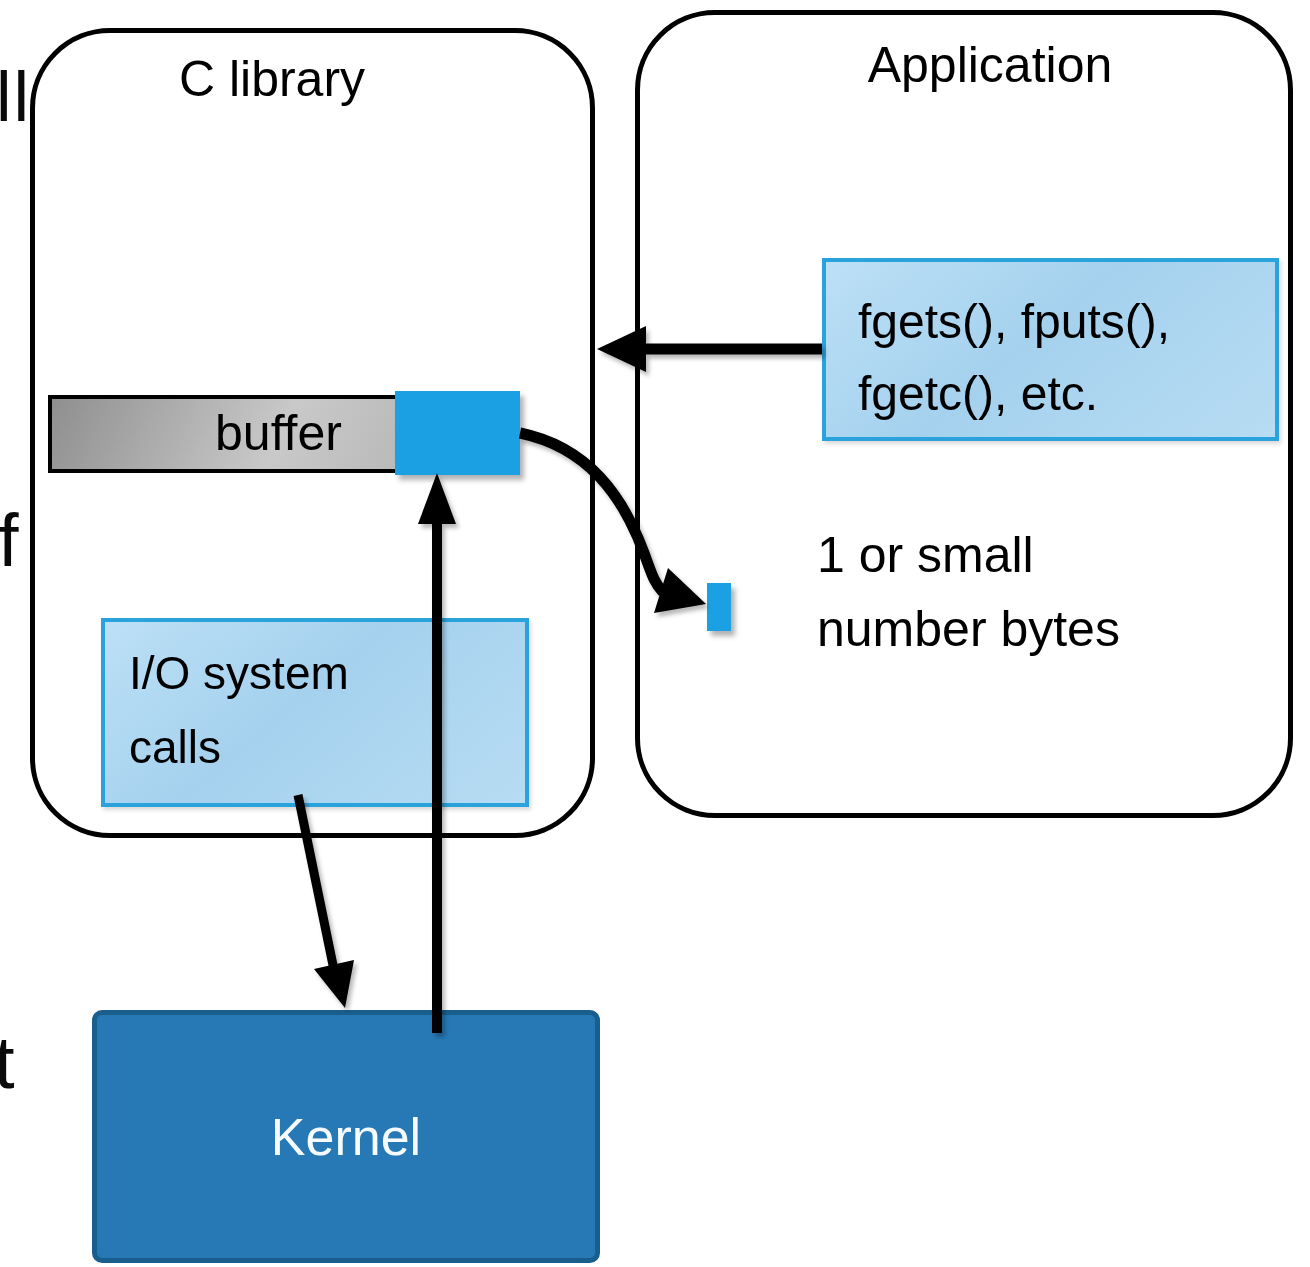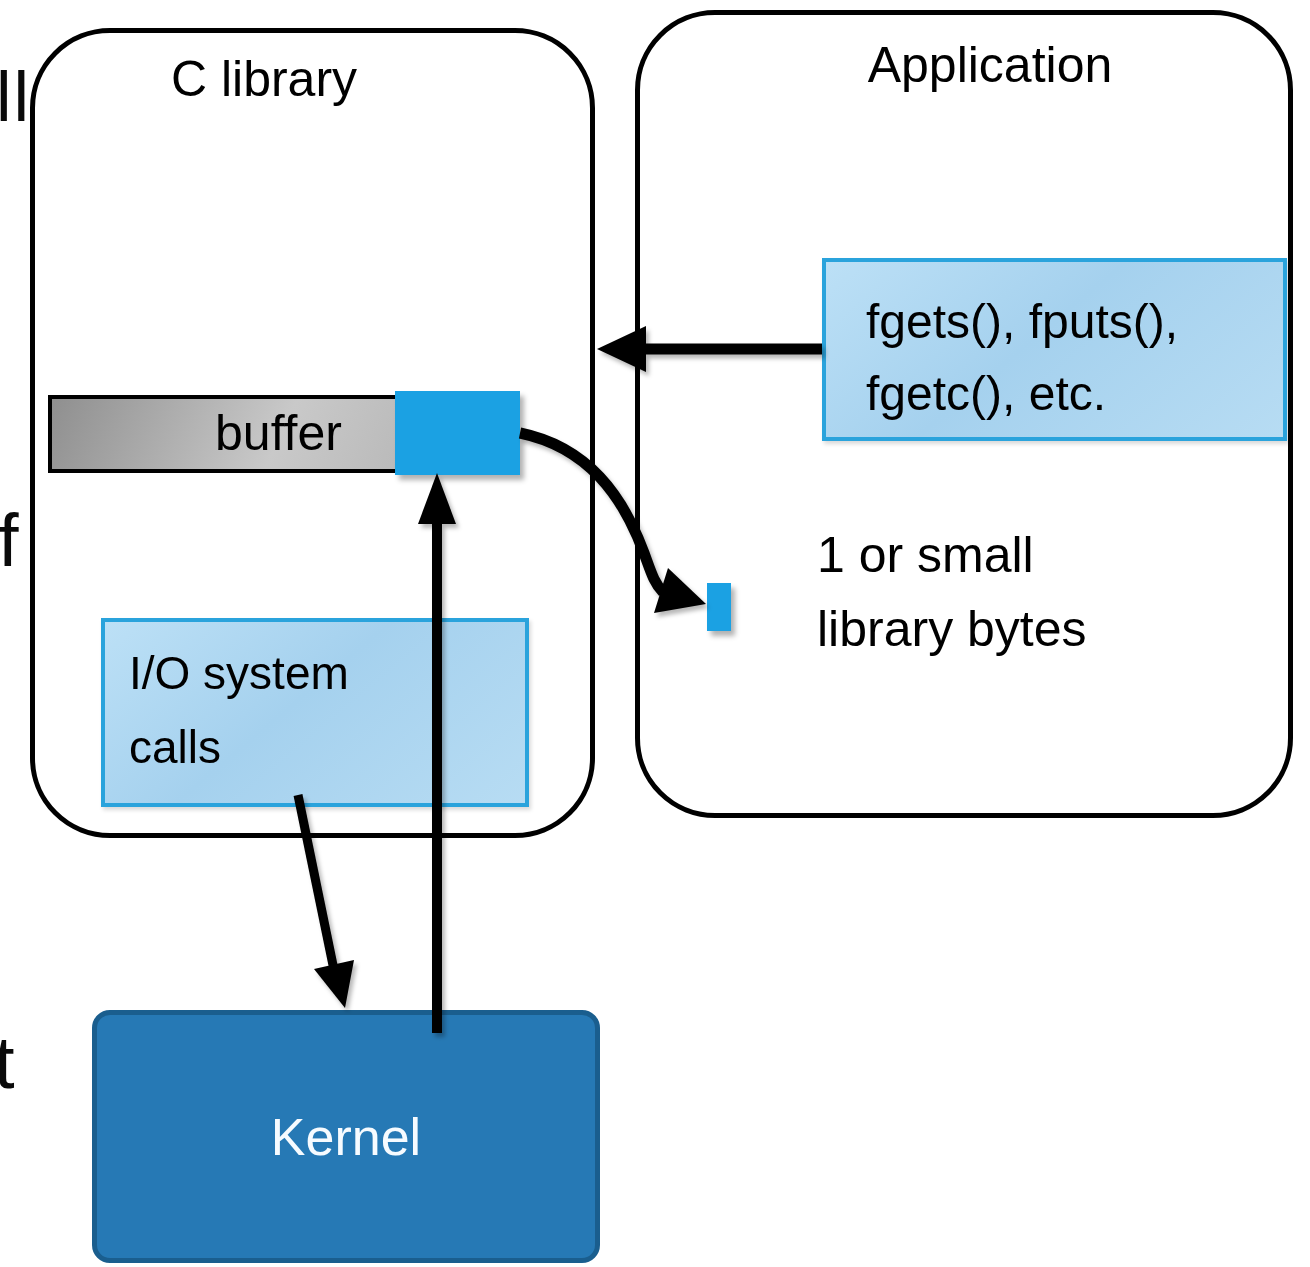--- a/index.html
+++ b/index.html
@@ -22,21 +22,21 @@
   
   .big-box{
     border:5px solid #000;
     border-radius:80px;
     background:transparent;
   }
   #c-library-box{left:30px;top:28px;width:555px;height:800px;}
   #application-box{left:635px;top:10px;width:648px;height:798px;}
 
   .box-title{font-size:50px;line-height:1.1;text-align:center;}
-  #c-library-title{left:64px;top:52px;width:400px;text-align:center;}
+  #c-library-title{left:72px;top:52px;width:400px;text-align:center;}
   #application-title{left:700px;top:38px;width:580px;}
 
   
   #block-label{left:303px;top:232px;font-size:50px;line-height:76px;}
 
   
   #buffer-rect{
     left:48px;top:395px;width:414px;height:70px;
     border:4px solid #000;
     background:linear-gradient(115deg,#8f8f8f 0%,#c9c9c9 55%,#b2b2b2 100%);
@@ -61,31 +61,31 @@
   
   .call-box{
     border:4px solid #2AA3DC;
     background:linear-gradient(140deg,#bce0f6 0%,#a5d1ee 45%,#b7dcf3 100%);
     box-shadow:2px 3px 4px rgba(0,0,0,0.15);
     color:#000;
   }
   #io-box{left:73px;top:618px;width:396px;height:167px;
     font-size:46px;line-height:74px;padding:14px 0 0 24px;box-sizing:content-box;margin-left:28px;}
   #fgets-box{left:822px;top:258px;width:417px;height:151px;
-    font-size:48px;line-height:72px;padding:24px 0 0 40px;}
+    font-size:48px;line-height:72px;padding:24px 0 0 32px;}
 
   
   #bytes-note{left:817px;top:518px;font-size:50px;line-height:74px;}
 
   
   #kernel-box{
     left:92px;top:1010px;width:498px;height:243px;
     background:#2679B5;
     border:5px solid #1A5E8E;
-    border-radius:18px;
+    border-radius:10px;
     display:flex;align-items:center;justify-content:center;
   }
   #kernel-title{color:#f6fbff;font-size:52px;}
 
   
   #arrow-layer{left:0;top:0;width:1310px;height:1267px;pointer-events:none;}
 </style>
 </head>
 <body>
 
@@ -111,21 +111,21 @@
     <div>calls</div>
   </div>
 
   <div class="abs call-box" id="fgets-box">
     <div>fgets(), fputs(),</div>
     <div>fgetc(), etc.</div>
   </div>
 
   <div class="abs" id="bytes-note">
     <div>1 or small</div>
-    <div>library bytes</div>
+    <div>number bytes</div>
   </div>
 
   <div class="abs" id="byte-chip"></div>
 
   <div class="abs" id="kernel-box">
     <div id="kernel-title">Kernel</div>
   </div>
 
   <svg class="abs" id="arrow-layer" viewBox="0 0 1310 1267" xmlns="http://www.w3.org/2000/svg">
     <defs>

